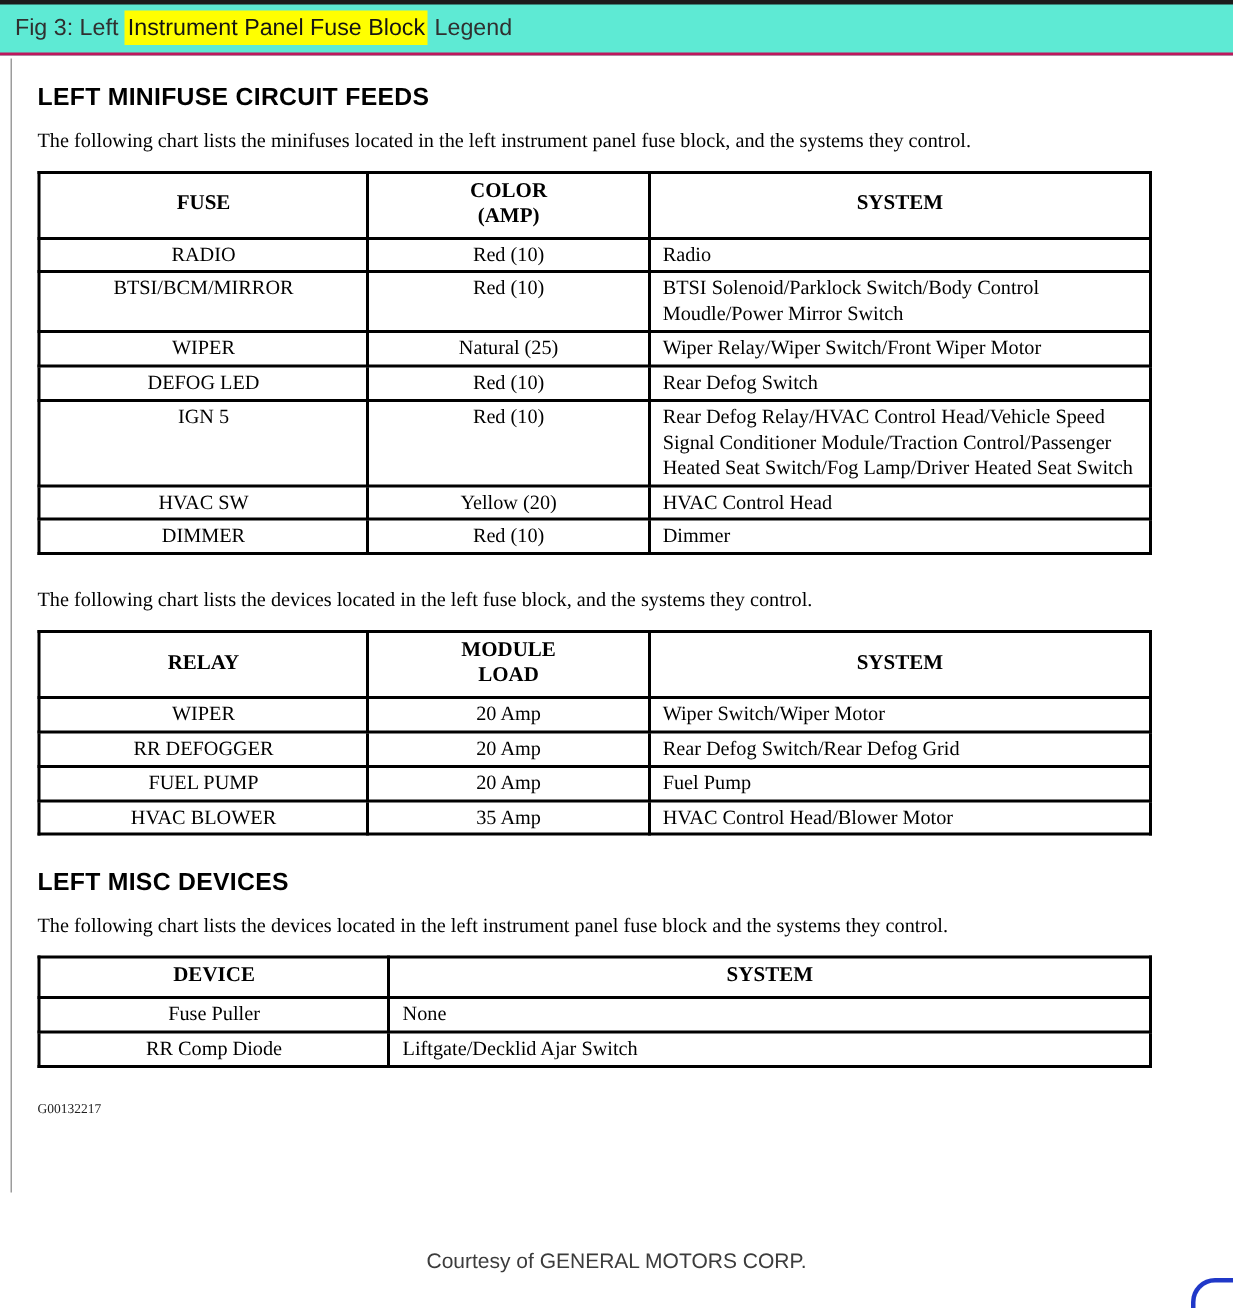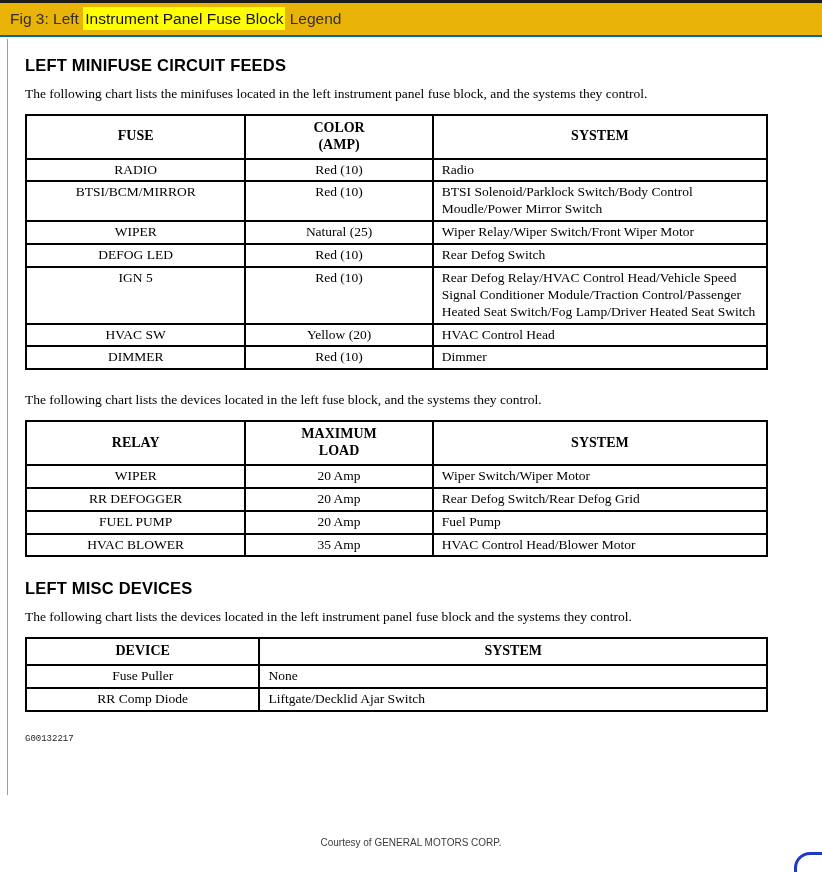--- a/index.html
+++ b/index.html
@@ -7,23 +7,23 @@
   body {
     position: relative;
     background: #ffffff;
     font-family: "Liberation Serif", serif;
     color: #000;
     overflow: hidden;
   }
 
   .titlebar {
     height: 37px;
-    background: #eab308;
+    background: #5eead4;
     border-top: 3px solid #1c1c1c;
-    border-bottom: 2px solid #0369a1;
+    border-bottom: 2px solid #be185d;
     display: flex;
     align-items: center;
     padding-left: 10px;
     font-family: "Liberation Sans", sans-serif;
     font-size: 15.5px;
     color: #303030;
   }
   .titlebar mark {
     background: #ffff00;
     color: #141414;
@@ -70,33 +70,33 @@
     text-align: center;
     vertical-align: top;
   }
   .tbl td:last-child { text-align: left; padding-left: 8px; }
 
   .tbl-minifuse th:nth-child(1), .tbl-relay th:nth-child(1) { width: 29.6%; }
   .tbl-minifuse th:nth-child(2), .tbl-relay th:nth-child(2) { width: 25.3%; }
   .tbl-misc th:nth-child(1) { width: 31.5%; }
 
   .figure-id {
-    font-family: Liberation Mono, monospace;
+    font-family: Liberation Serif, serif;
     font-size: 9px;
     color: #1f1f1f;
     margin-top: 4px;
   }
 
   .footer {
     position: absolute;
     left: 0; right: 0;
     bottom: 24px;
     text-align: center;
     font-family: "Liberation Sans", sans-serif;
-    font-size: 10px;
+    font-size: 14px;
     color: #3c3c3c;
   }
 
   .left-rule {
     position: absolute;
     left: 7px;
     top: 39px;
     width: 1px;
     height: 756px;
     background: #9c9c9c;
@@ -173,21 +173,21 @@
         </tbody>
       </table>
   </section>
 
   <section>
     <p class="intro">The following chart lists the devices located in the left fuse block, and the systems they control.</p>
     <table class="tbl tbl-relay">
         <thead>
           <tr>
             <th>RELAY</th>
-            <th>MAXIMUM
+            <th>MODULE
 LOAD</th>
             <th>SYSTEM</th>
           </tr>
         </thead>
         <tbody>
           <tr>
             <td>WIPER</td>
             <td>20 Amp</td>
             <td>Wiper Switch/Wiper Motor</td>
           </tr>

